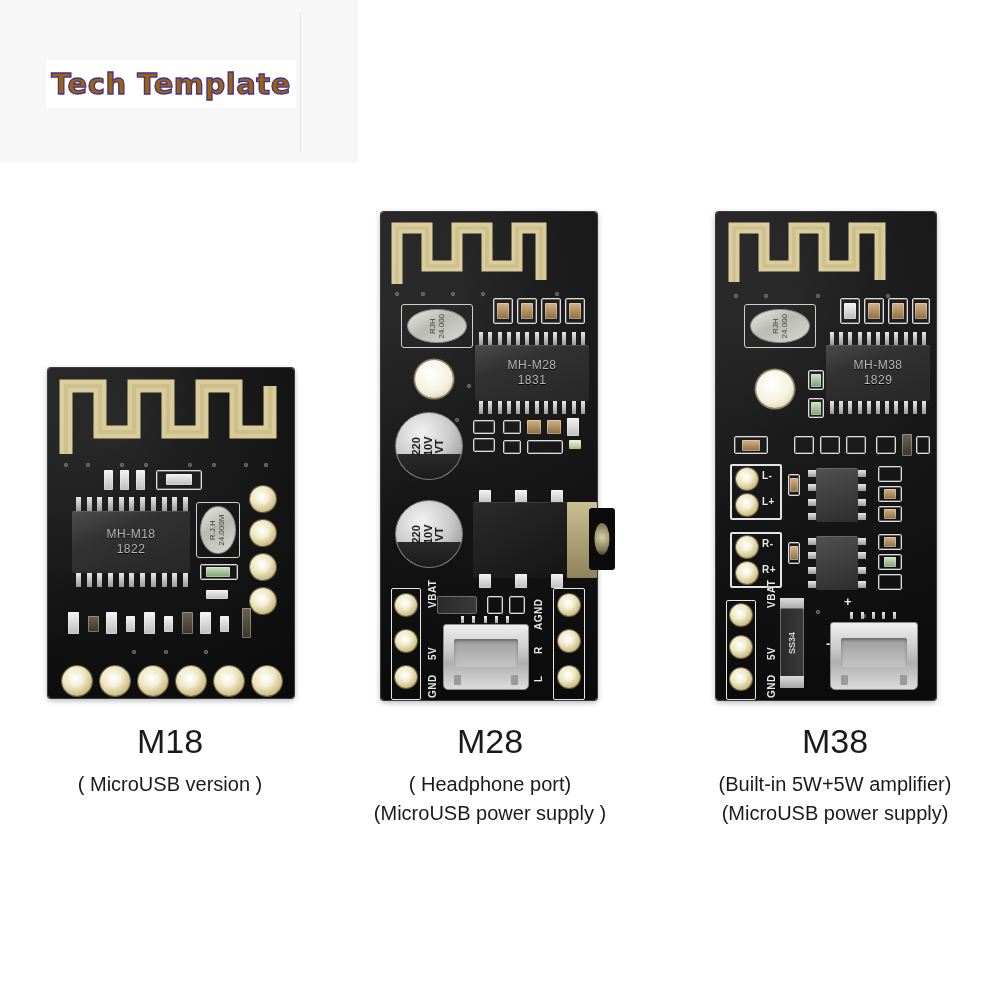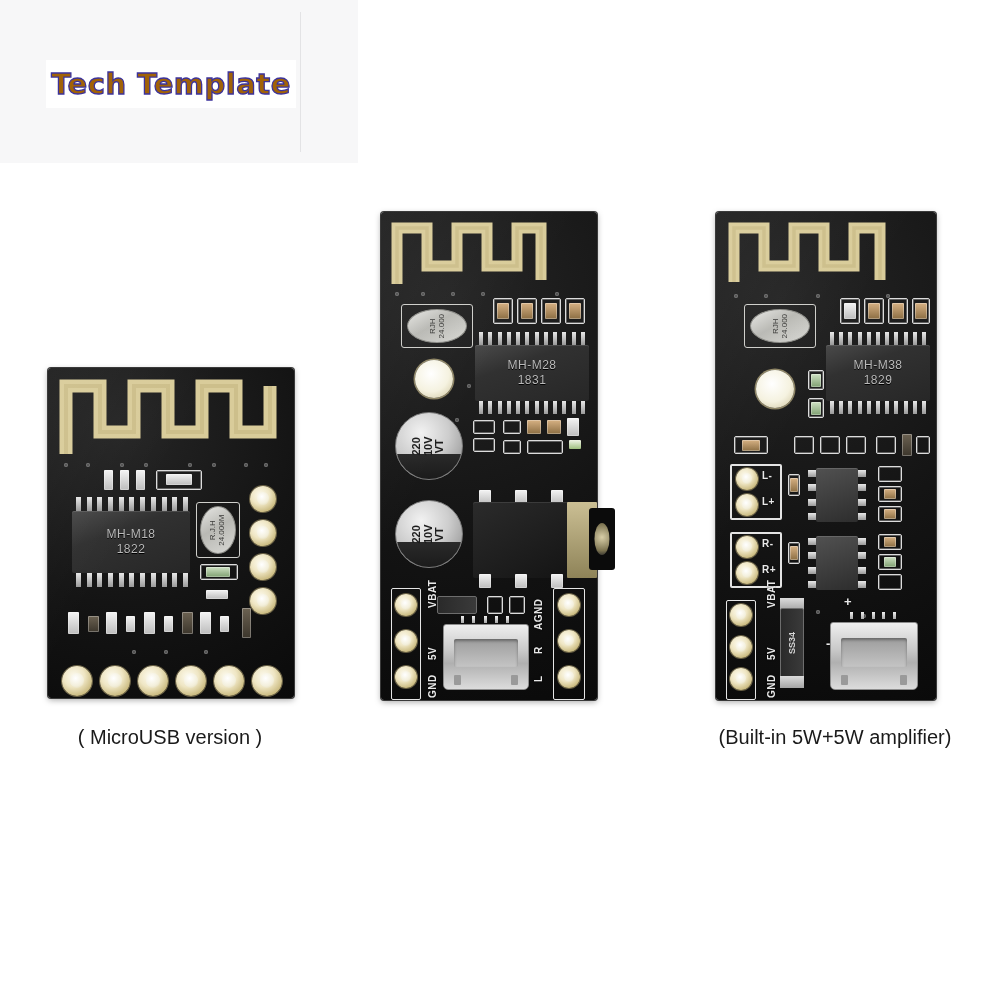--- a/index.html
+++ b/index.html
@@ -670,21 +670,29 @@
         <i></i>
     </div>
     <div class="usb" style="left:114px; top:410px; width:88px; height:68px;">
       <span class="slot"></span>
       <span class="tab" style="left:10px;"></span>
       <span class="tab" style="right:10px;"></span>
     </div>
   </div>
 
   <div class="cap" style="left:20px; top:723px; width:300px;">
+    <div class="title">M18</div>
     <div class="sub">( MicroUSB version )</div>
   </div>
 
+  <div class="cap" style="left:345px; top:723px; width:290px;">
+    <div class="title">M28</div>
+    <div class="sub">( Headphone port)</div>
+    <div class="sub">(MicroUSB power supply )</div>
+  </div>
 
   <div class="cap" style="left:680px; top:723px; width:310px;">
+    <div class="title">M38</div>
     <div class="sub">(Built-in 5W+5W amplifier)</div>
+    <div class="sub">(MicroUSB power supply)</div>
   </div>
 
 </div>
 
 </body></html>

